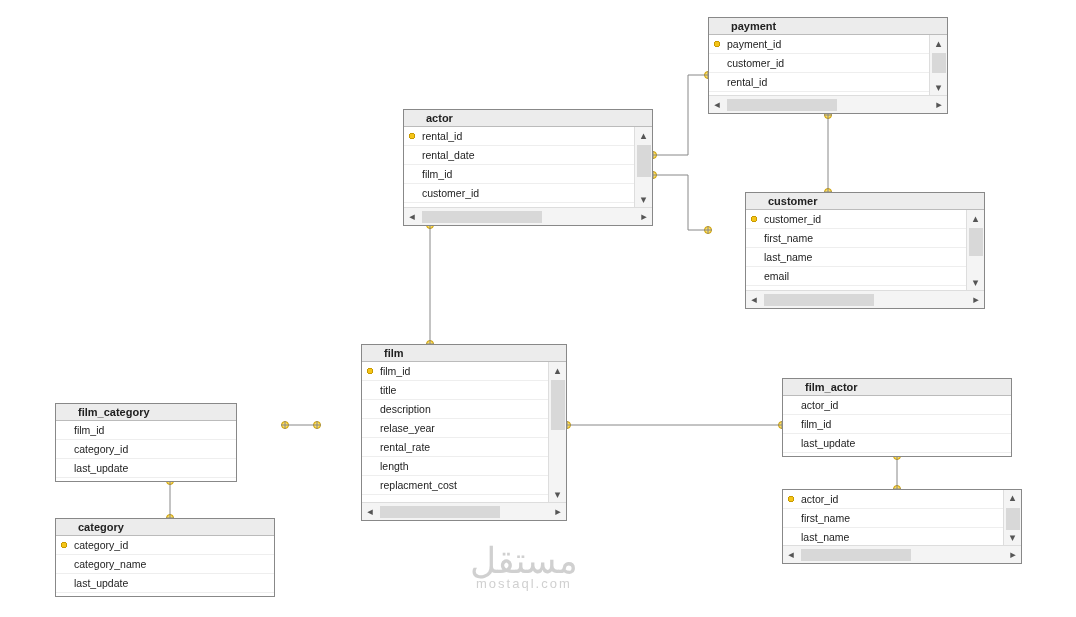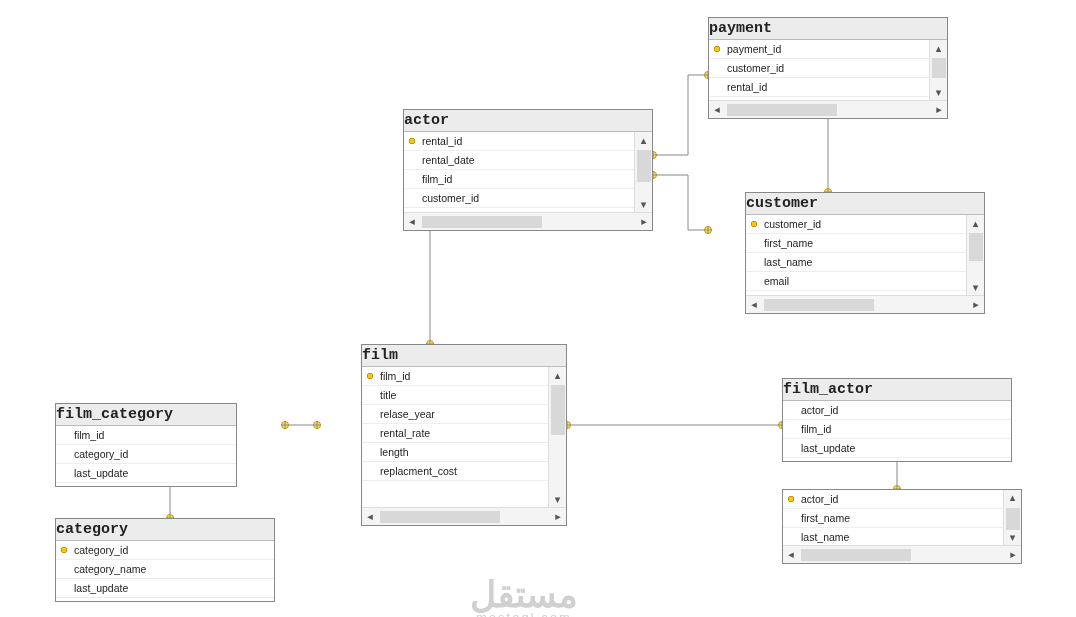--- a/index.html
+++ b/index.html
@@ -17,24 +17,23 @@
   }
   .canvas { position: absolute; left: 0; top: 0; width: 1076px; height: 617px; }
   .table {
     position: absolute;
     border: 1px solid #888;
     background: #fff;
   }
   .table-title {
     background: #ececec;
     border-bottom: 1px solid #bbb;
-    padding: 2px 0;
+    padding: 2px 22px;
     font-weight: bold;
-    font-size: 15px;
-    font-family: Liberation Mono, monospace;
+    font-size: 11px;
   }
   .cols {
     position: relative;
     overflow: hidden;
   }
   .col {
     display: flex;
     align-items: center;
     padding: 2px 6px 2px 18px;
     border-bottom: 1px solid #eee;
@@ -100,21 +99,21 @@
   .rel path { stroke: #888; stroke-width: 1; fill: none; }
   .rel circle.endpoint { fill: #fff; stroke: #c79900; stroke-width: 1; }
   .rel circle.endpoint.y { fill: #ffdf5e; }
   .watermark {
     position: absolute;
     left: 470px; top: 540px;
     text-align: center;
     color: #d0d0d0;
     font-family: Arial, sans-serif;
   }
-  .watermark .ar { font-size: 36px; font-weight: bold; letter-spacing: -1px; margin-top: 34px; }
+  .watermark .ar { font-size: 36px; font-weight: normal; letter-spacing: -1px; }
   .watermark .en { font-size: 13px; letter-spacing: 2px; margin-top: -6px; }
 </style>
 </head>
 <body>
 
 <div class="canvas" id="canvas">
   <svg class="rel" id="rel-svg">
       <path d="M708 75 L688 75 L688 155 L653 155"></path>
       <circle cx="708" cy="75" r="3.5" class="endpoint y"></circle>
       <path d="M704 75 L712 75 M708 71 L708 79" stroke="#c79900" stroke-width="0"></path>
@@ -222,20 +221,21 @@
           <div class="thumb" style="width: 110px;"></div>
         </div>
         <div class="arrow">▸</div>
       </div>
     </div>
     <div class="table" style="left: 317px; top: 344px; width: 206px; margin-left: 44px;">
       <div class="table-title">film</div>
       <div class="cols" style="height: 140px; padding-right: 18px;">
         <div class="col pk">film_id</div>
         <div class="col">title</div>
+        <div class="col">description</div>
         <div class="col">relase_year</div>
         <div class="col">rental_rate</div>
         <div class="col">length</div>
         <div class="col">replacment_cost</div>
         <div class="vscroll">
           <div class="arrow">▴</div>
           <div style="flex: 0 0 2px;"></div>
           <div class="thumb" style="height: 50px;"></div>
           <div style="flex: 1 1 0%;"></div>
           <div class="arrow">▾</div>

